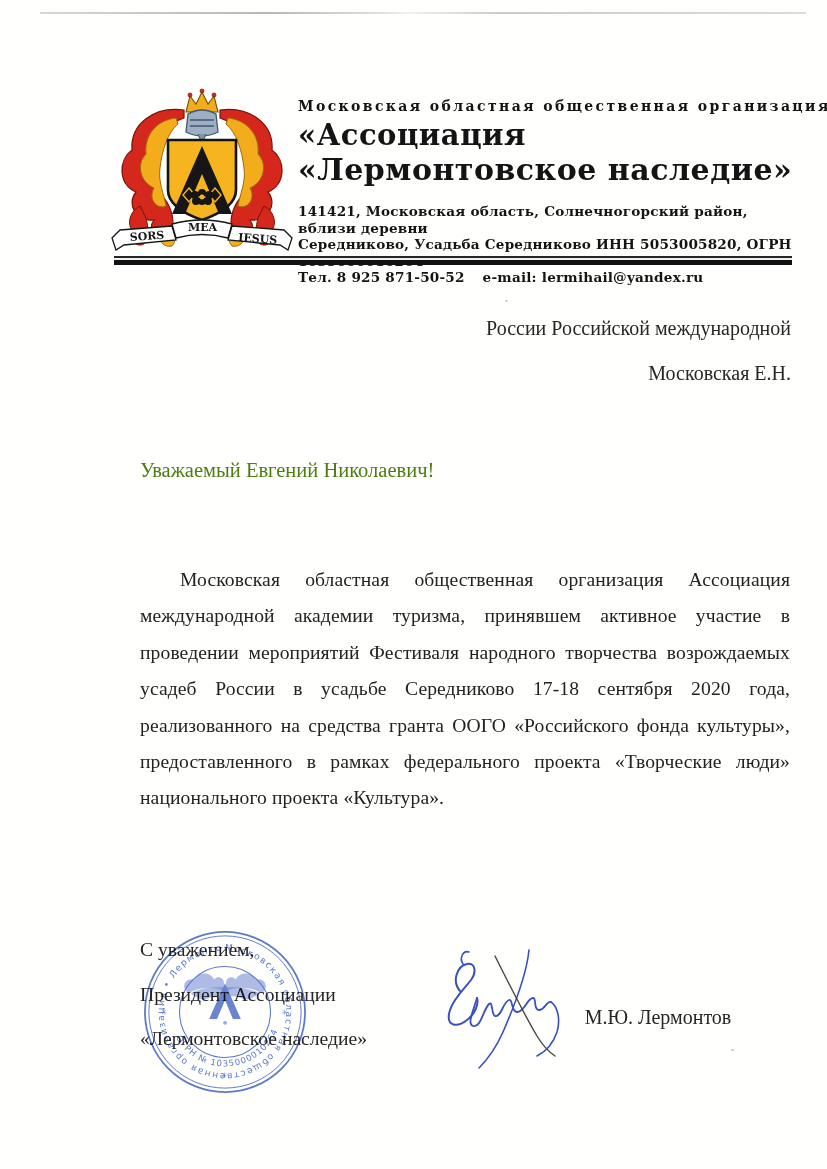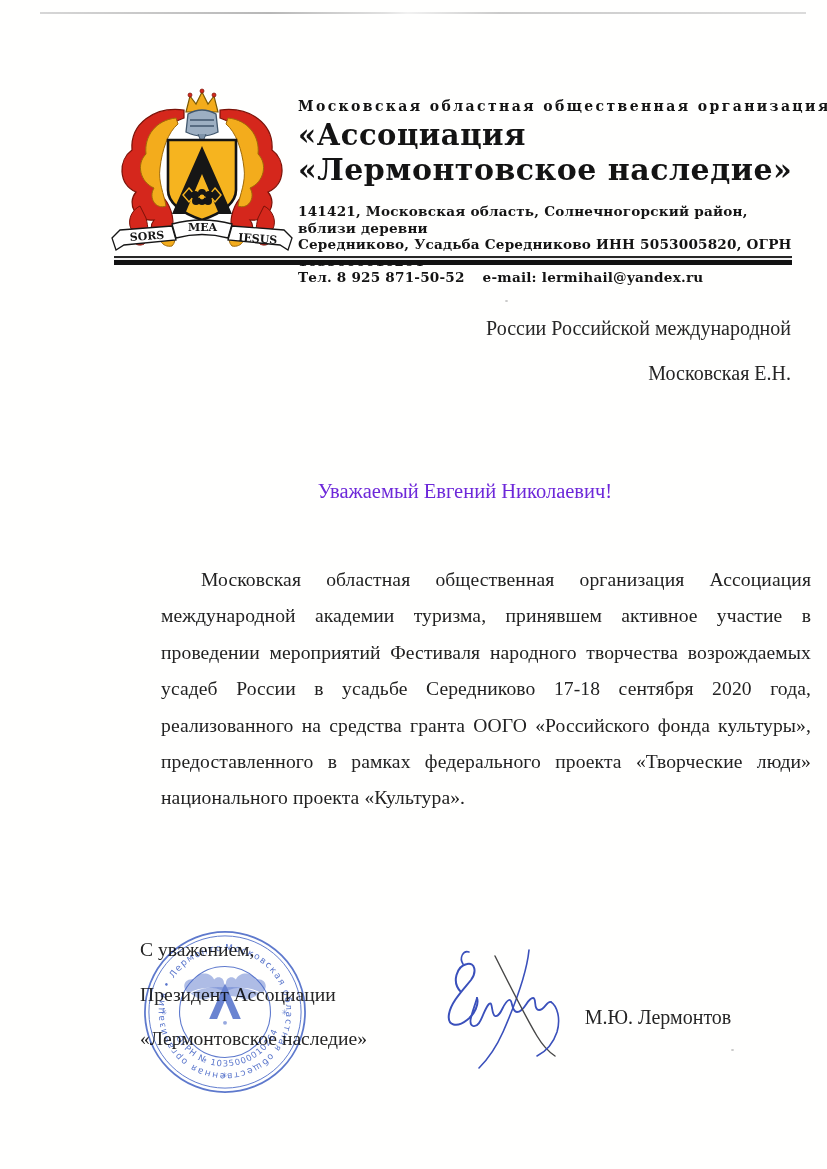--- a/index.html
+++ b/index.html
@@ -37,26 +37,26 @@
   }
 
   
   .recipient{
     position:absolute;right:36px;top:306px;width:480px;
     text-align:right;font-size:20px;line-height:45px;color:#262626;
   }
 
   
   .salutation{
-    position:absolute;left:140px;top:480px;width:650px;
-    text-align:center;font-size:20.5px;color:#6d28d9;
+    position:absolute;left:140px;top:459px;width:650px;
+    text-align:left;font-size:20.5px;color:#4d7c0f;
   }
   .body{
     position:absolute;left:140px;top:562px;width:650px;
-    font-size:19.6px;line-height:36.4px;color:#222;letter-spacing:.1px;margin-left:21px;
+    font-size:19.6px;line-height:36.4px;color:#222;letter-spacing:.1px;
   }
   .bline{text-align:justify;text-align-last:justify;white-space:normal;}
   .bline.first{text-indent:40px;}
   .bline.last{text-align-last:left;}
 
   
   .closing{
     position:absolute;left:140px;top:928px;width:330px;
     font-size:19.6px;line-height:44.5px;color:#262626;
   }

